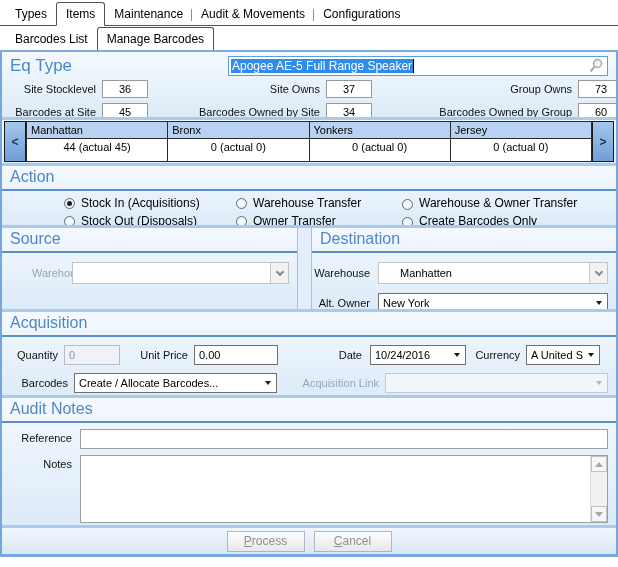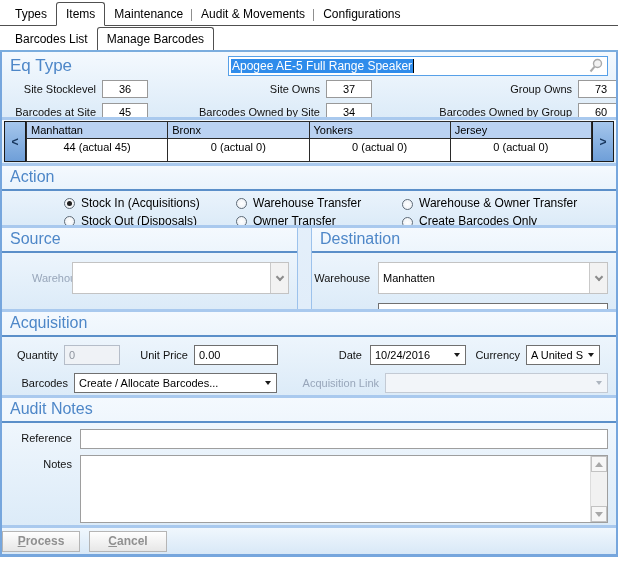--- a/index.html
+++ b/index.html
@@ -62,21 +62,21 @@
   .panel-sd { height:84px; background:transparent; display:flex; align-items:stretch; }
   .subpanel { background:linear-gradient(#f4f9fe,#dcebf8); }
   .src { width:296px; border-right:1px solid #9cc2ec; }
   .dgap { width:13px; }
   .dst { flex:1; border-left:1px solid #9cc2ec; }
   .sd-row { display:flex; align-items:center; padding:9px 8px 0 0; }
   .src-label { width:70px; padding-left:30px; font-size:11px; color:#98a6ba; white-space:nowrap; }
   .dst-label { width:66px; text-align:right; padding-right:8px; font-size:11px; color:#111; white-space:nowrap; }
 
   
-  .fcombo { flex:1; height:32px; background:#fff; border:1px solid #c3c3c3; display:flex; align-items:center; font-size:11px; padding-left:4px; }
+  .fcombo { flex:1; height:22px; background:#fff; border:1px solid #c3c3c3; display:flex; align-items:center; font-size:11px; padding-left:21px; }
   .fcombo .fbtn { margin-left:auto; width:18px; align-self:stretch; background:#f2f2f2; border-left:1px solid #c9c9c9; display:flex; align-items:center; justify-content:center; }
   .chev { width:6px; height:6px; border-right:2px solid #8b8b8b; border-bottom:2px solid #8b8b8b; transform:rotate(45deg); margin-top:-3px; }
   .combo { height:20px; background:#fff; border:1px solid #707070; display:flex; align-items:center; font-size:11px; padding-left:4px; }
   .combo .ctext { white-space:nowrap; overflow:hidden; }
   .combo .arr { margin-left:auto; width:16px; display:flex; align-items:center; justify-content:center; flex:none; }
   .tri { width:0; height:0; border-left:3.5px solid transparent; border-right:3.5px solid transparent; border-top:4.5px solid #1a1a1a; }
   .combo.disabled { border:1px solid #c3cad4; background:#f2f5f9; }
   .combo.disabled .tri { border-top-color:#adb5bf; }
 
   
@@ -101,21 +101,21 @@
   .ref-input { flex:1; height:20px; border:1px solid #9e9e9e; background:#fff; font:11px "Liberation Sans",sans-serif; padding:0 4px; }
   .notesbox { flex:1; height:68px; background:#fff; border:1px solid #9e9e9e; display:flex; }
   .notes-input { flex:1; border:none; outline:none; resize:none; font:11px "Liberation Sans",sans-serif; padding:2px 4px; background:transparent; }
   .vscroll { width:17px; display:flex; flex-direction:column; background:#f1f1f1; border-left:1px solid #dcdcdc; }
   .varrow { height:16px; background:#f6f6f6; border:1px solid #c2c2c2; display:flex; align-items:center; justify-content:center; }
   .vtrack { flex:1; }
   .tri-up { width:0; height:0; border-left:4px solid transparent; border-right:4px solid transparent; border-bottom:5px solid #a8a8a8; }
   .tri-dn { width:0; height:0; border-left:4px solid transparent; border-right:4px solid transparent; border-top:5px solid #a8a8a8; }
 
   
-  .footer { height:26px; display:flex; align-items:center; justify-content:flex-start; gap:9px; background:linear-gradient(#f0f7fd,#d8e8f7); border-left:2px solid #76a6dd; border-right:2px solid #76a6dd;font-weight:bold; }
+  .footer { height:26px; display:flex; align-items:center; justify-content:center; gap:9px; background:linear-gradient(#f0f7fd,#d8e8f7); border-left:2px solid #76a6dd; border-right:2px solid #76a6dd; }
   .pbtn { width:78px; height:21px; font-size:12px; color:#909090; background:linear-gradient(#fefefe,#e7e7e7); border:1px solid #b5b5b5; text-align:center; line-height:19px; }
   .pbtn::first-letter { text-decoration:underline; }
   .bottomline { height:3px; background:#76a6dd; }
 </style>
 </head>
 <body>
 
 <div class="page">
 
   <div class="tabrow tabrow1">

